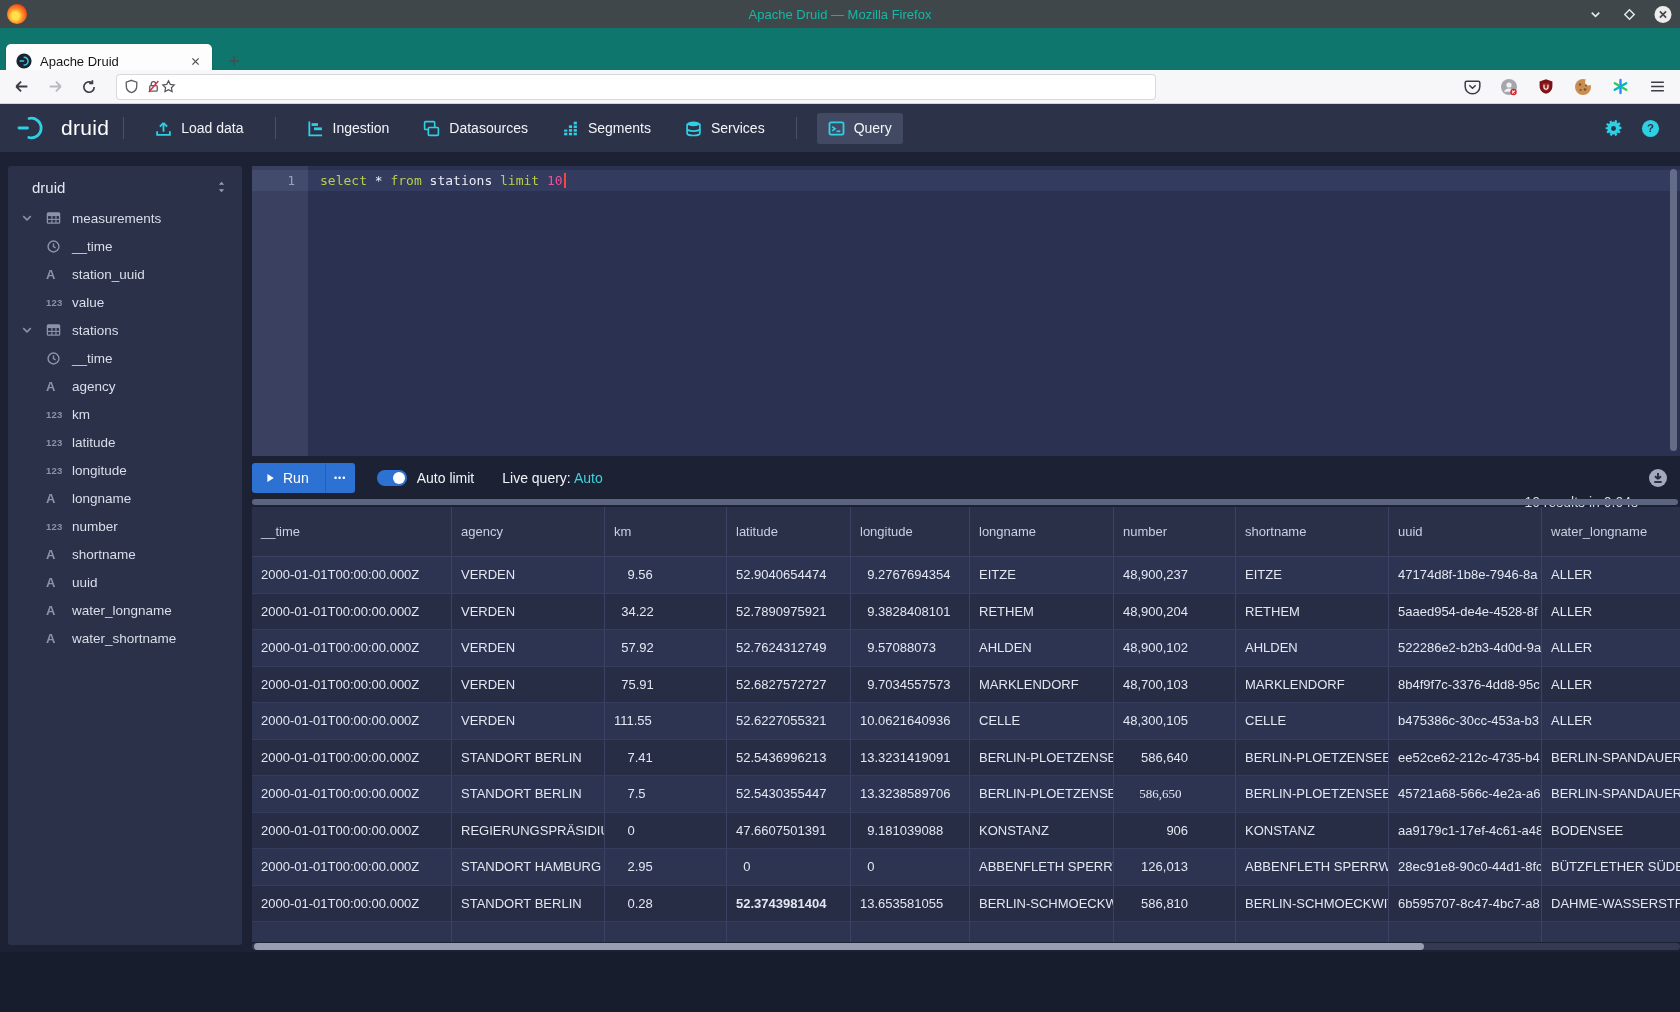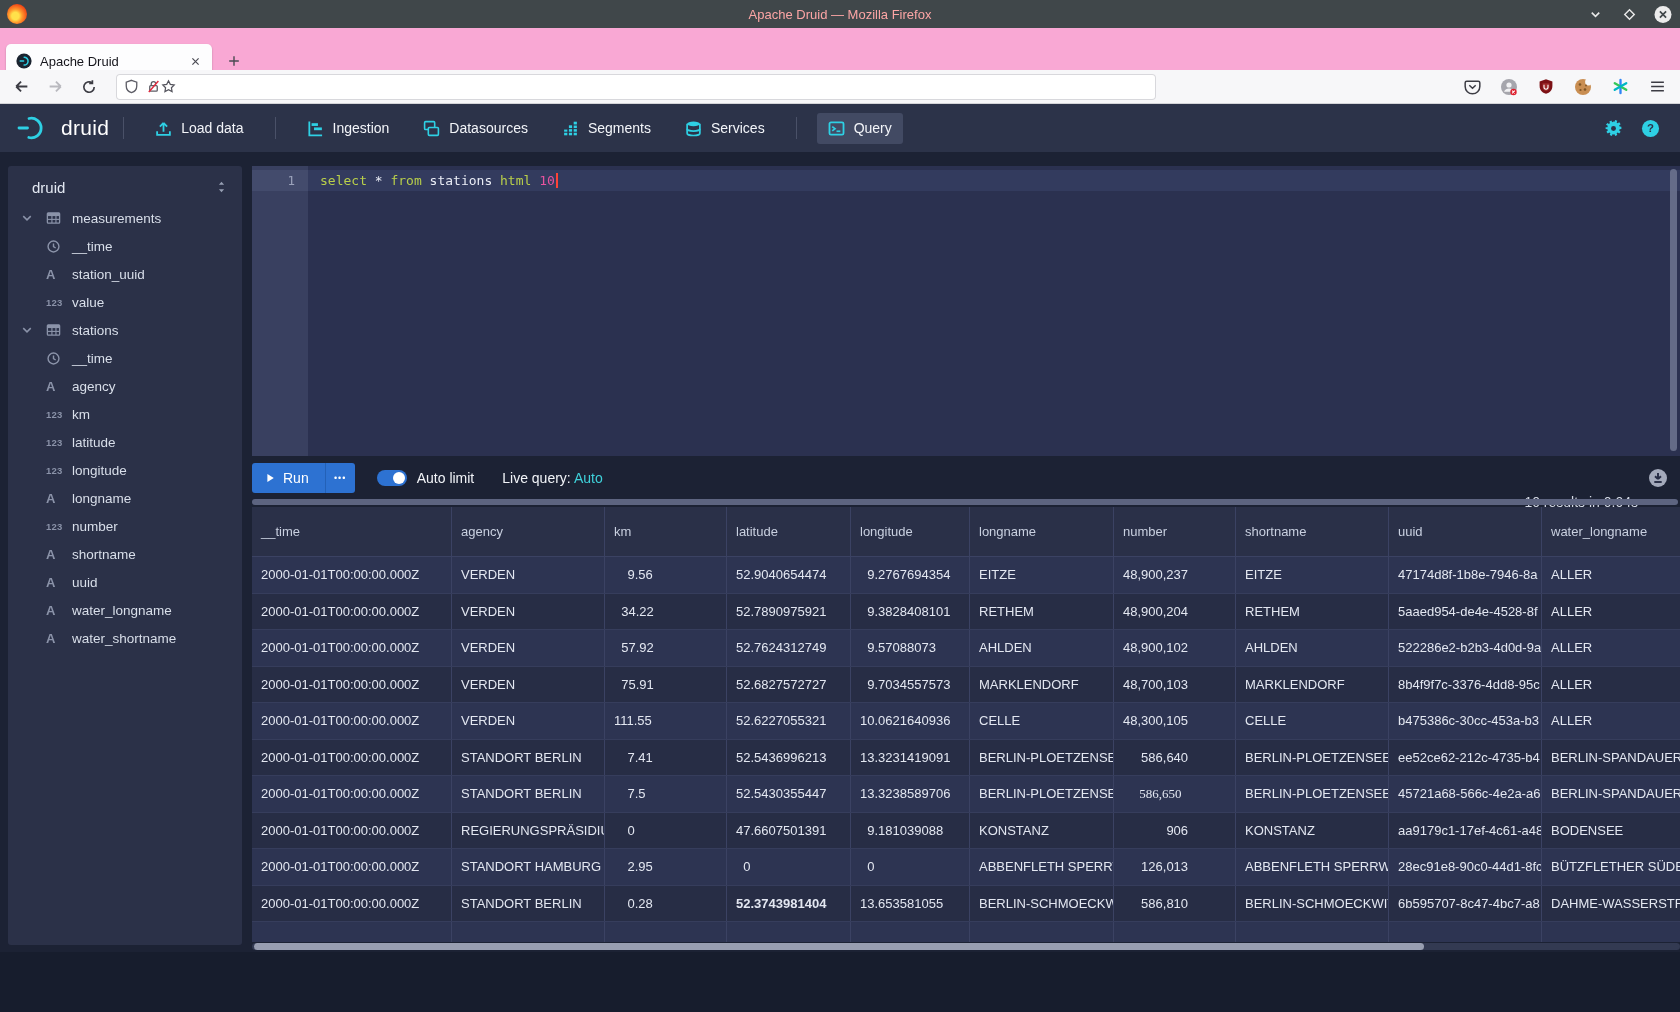--- a/index.html
+++ b/index.html
@@ -6,26 +6,26 @@
   * { box-sizing: border-box; margin: 0; padding: 0; }
   html,body { background:#0d111c; }
   body { font-family: "Liberation Sans", sans-serif; }
   .screen { position:relative; width:1680px; height:1012px; overflow:hidden; background:#1c2234; }
 
   
   .titlebar { position:absolute; top:0; left:0; right:0; height:28px; background:#40474a;
     display:flex; align-items:center; }
   .ff-logo { position:absolute; left:7px; top:4px; width:20px; height:20px; border-radius:50%;
     background: radial-gradient(circle at 42% 60%, #ffe14a 0 22%, #ff9a2d 40%, #f14a17 70%, #c62e0e 100%); }
-  .win-title { flex:1; text-align:center; font-size:13px; color:#fca5a5; }
+  .win-title { flex:1; text-align:center; font-size:13px; color:#14b8a6; }
   .win-controls { position:absolute; right:8px; top:0; height:28px; display:flex; align-items:center; gap:16px; }
   .wc { width:18px; height:18px; display:flex; align-items:center; justify-content:center; cursor:default; }
 
   
-  .tabbar { position:absolute; top:28px; left:0; right:0; height:54px; background:#f9a8d4;
+  .tabbar { position:absolute; top:28px; left:0; right:0; height:54px; background:#0f766e;
     display:flex; align-items:flex-end; border-bottom:1px solid #c9cace; }
   .tab { display:flex; align-items:center; gap:8px; width:206px; height:34px; margin:0 0 3px 6px;
     background:#fdfdfe; border-radius:5px; padding:0 8px 0 10px; box-shadow:0 1px 2px rgba(0,0,0,.25); }
   .tab-title { flex:1; font-size:13px; color:#16161c; white-space:nowrap; overflow:hidden; }
   .tab-close { width:18px; height:18px; display:flex; align-items:center; justify-content:center; border-radius:3px; }
   .newtab { width:28px; height:28px; margin:0 0 6px 8px; display:flex; align-items:center; justify-content:center; border-radius:4px; }
 
   
   .toolbar { position:absolute; top:70px; left:0; right:0; height:34px; background:#f7f7f9;
     border-bottom:1px solid #d4d4d8; display:flex; align-items:center; }
@@ -482,21 +482,21 @@
           </div>
         </div>
     </aside>
 
     <div class="editor">
       <div class="gutter"></div>
       <div class="active-line"></div>
       <div class="gutter-cell">
         <span class="lnum">1</span>
       </div>
-      <div class="code-line"><span class="tk-kw">select</span><span class="tk-plain"> * </span><span class="tk-kw">from</span><span class="tk-plain"> stations </span><span class="tk-kw">html</span><span class="tk-plain"> </span><span class="tk-num">10</span><span class="caret"></span></div>
+      <div class="code-line"><span class="tk-kw">select</span><span class="tk-plain"> * </span><span class="tk-kw">from</span><span class="tk-plain"> stations </span><span class="tk-kw">limit</span><span class="tk-plain"> </span><span class="tk-num">10</span><span class="caret"></span></div>
       <div class="ed-scroll"></div>
     </div>
 
     <div class="runbar">
       <div class="btn-group">
         <button class="run-btn">
           <svg width="12" height="12" viewBox="0 0 16 16">
               <path d="M4.5 2.8v10.4L13 8z" fill="#ffffff"></path>
             </svg>
           <span>Run</span>

